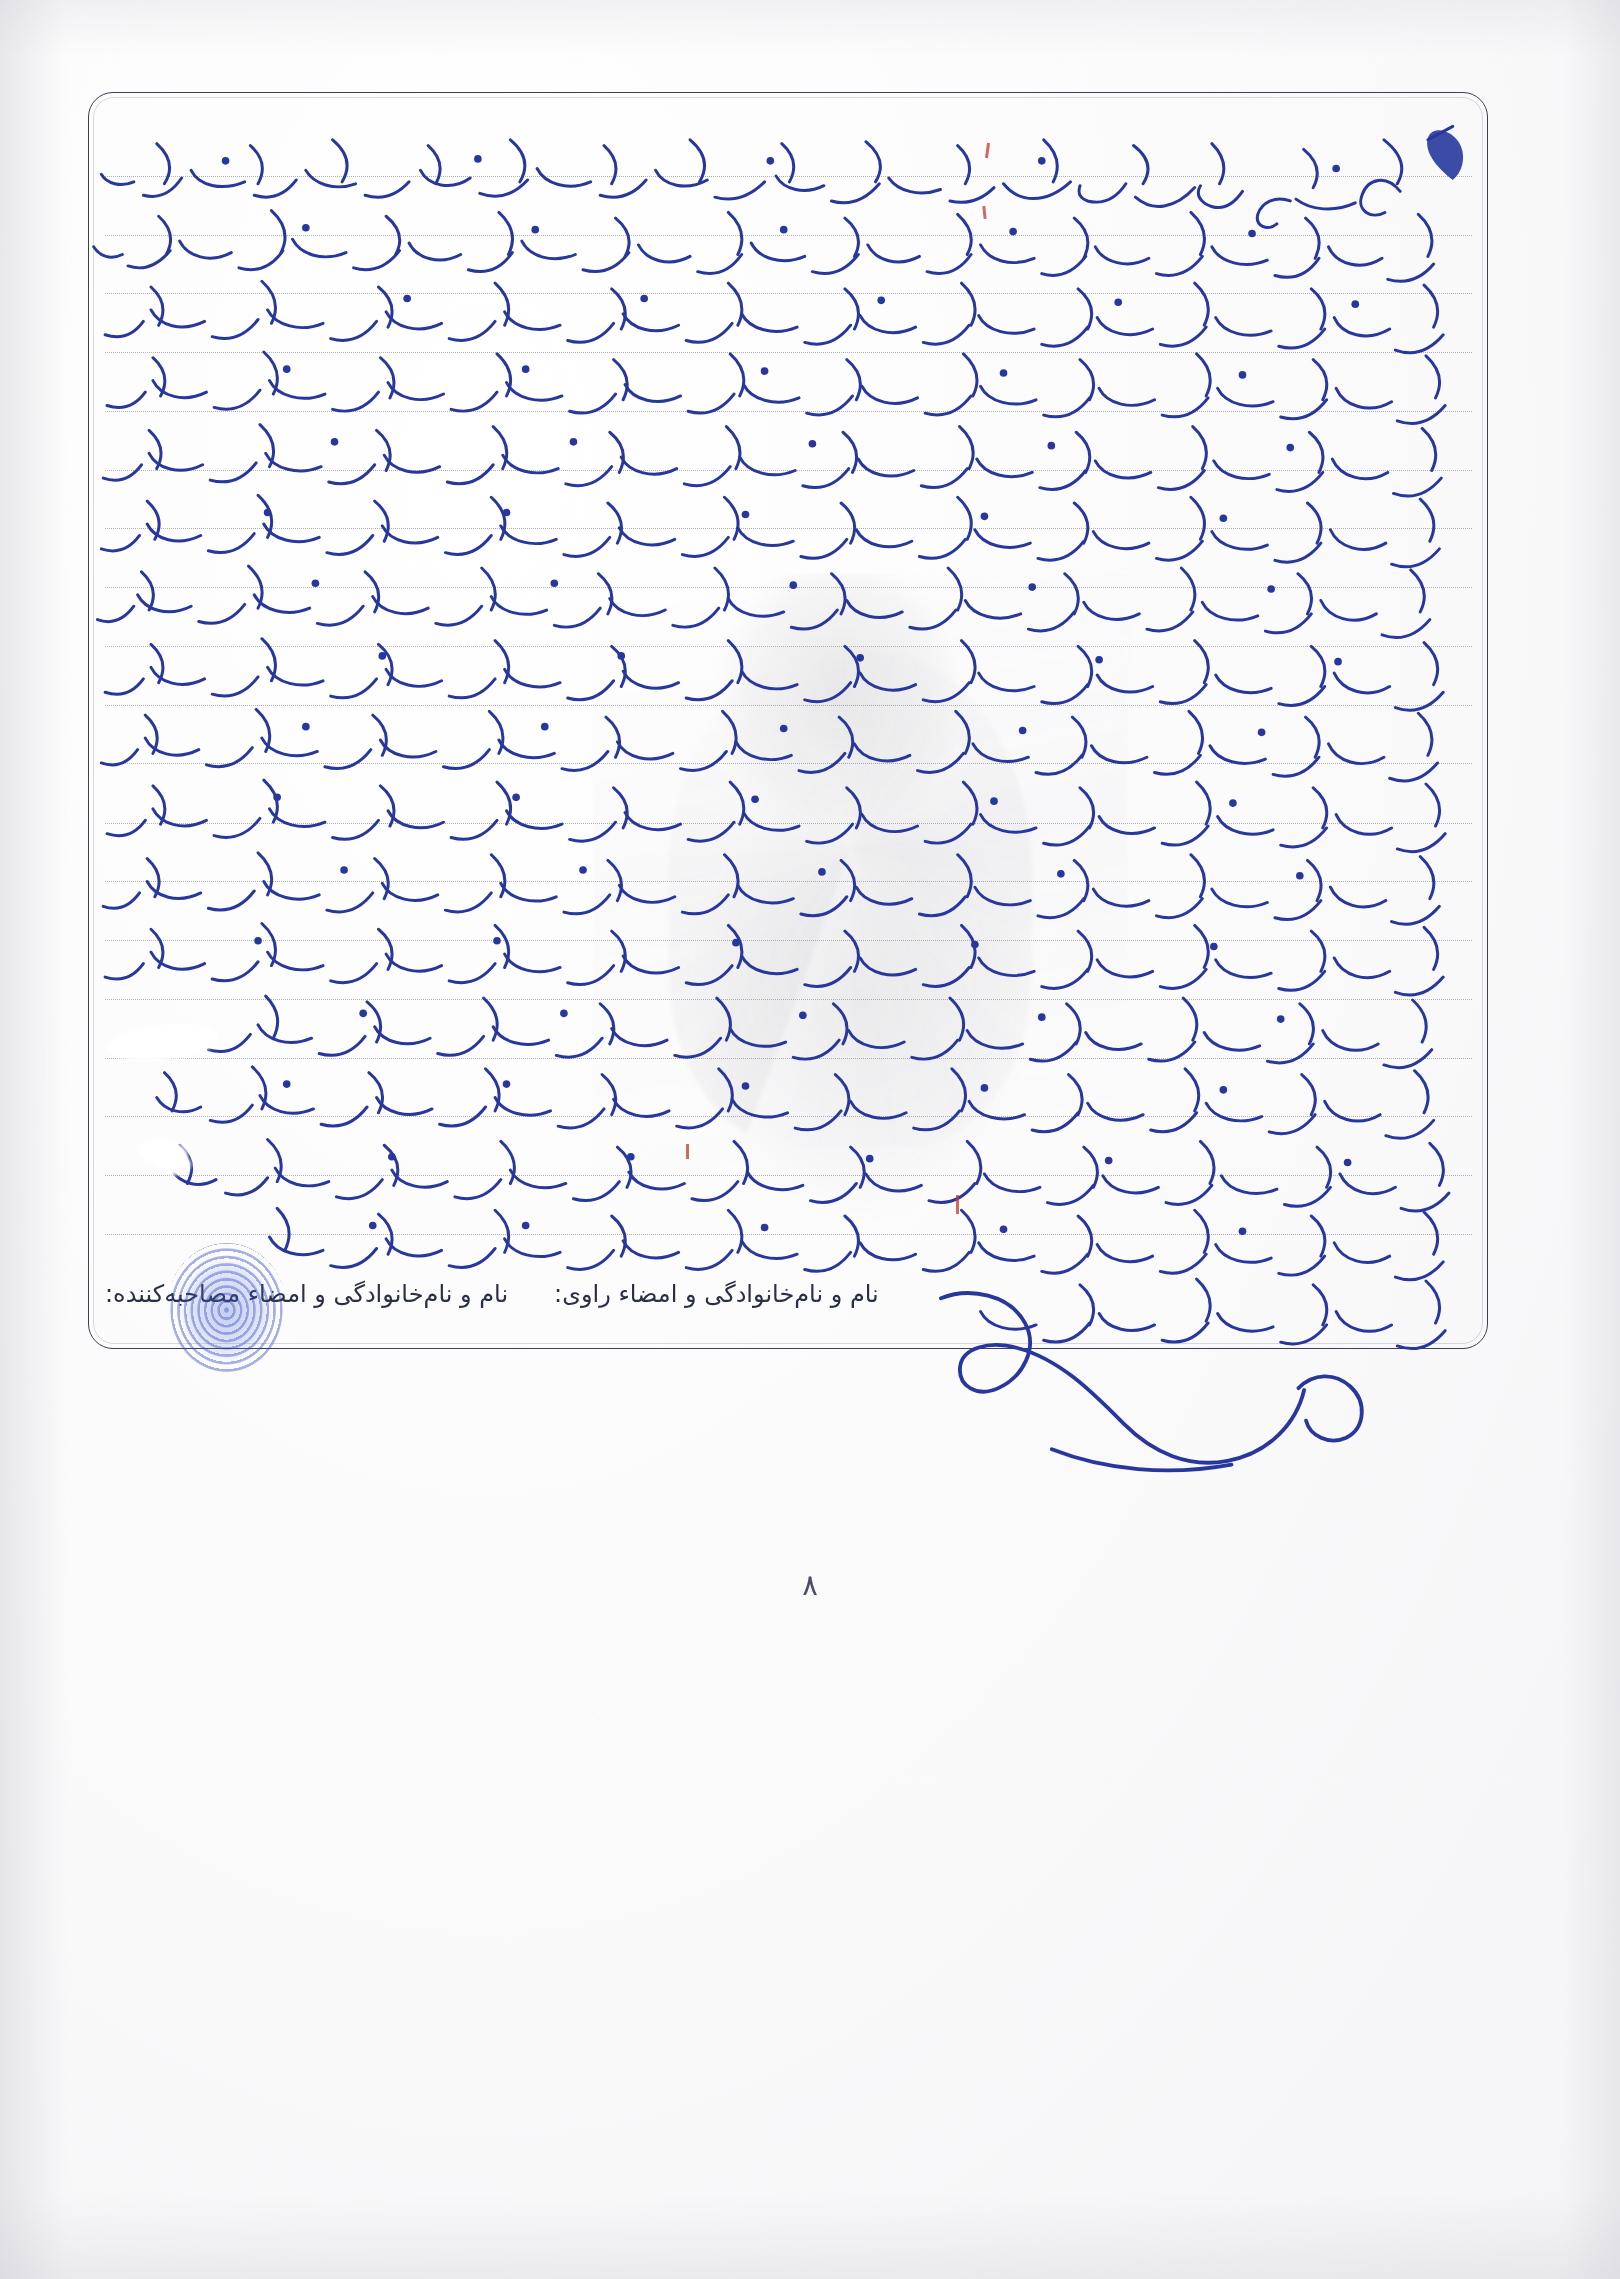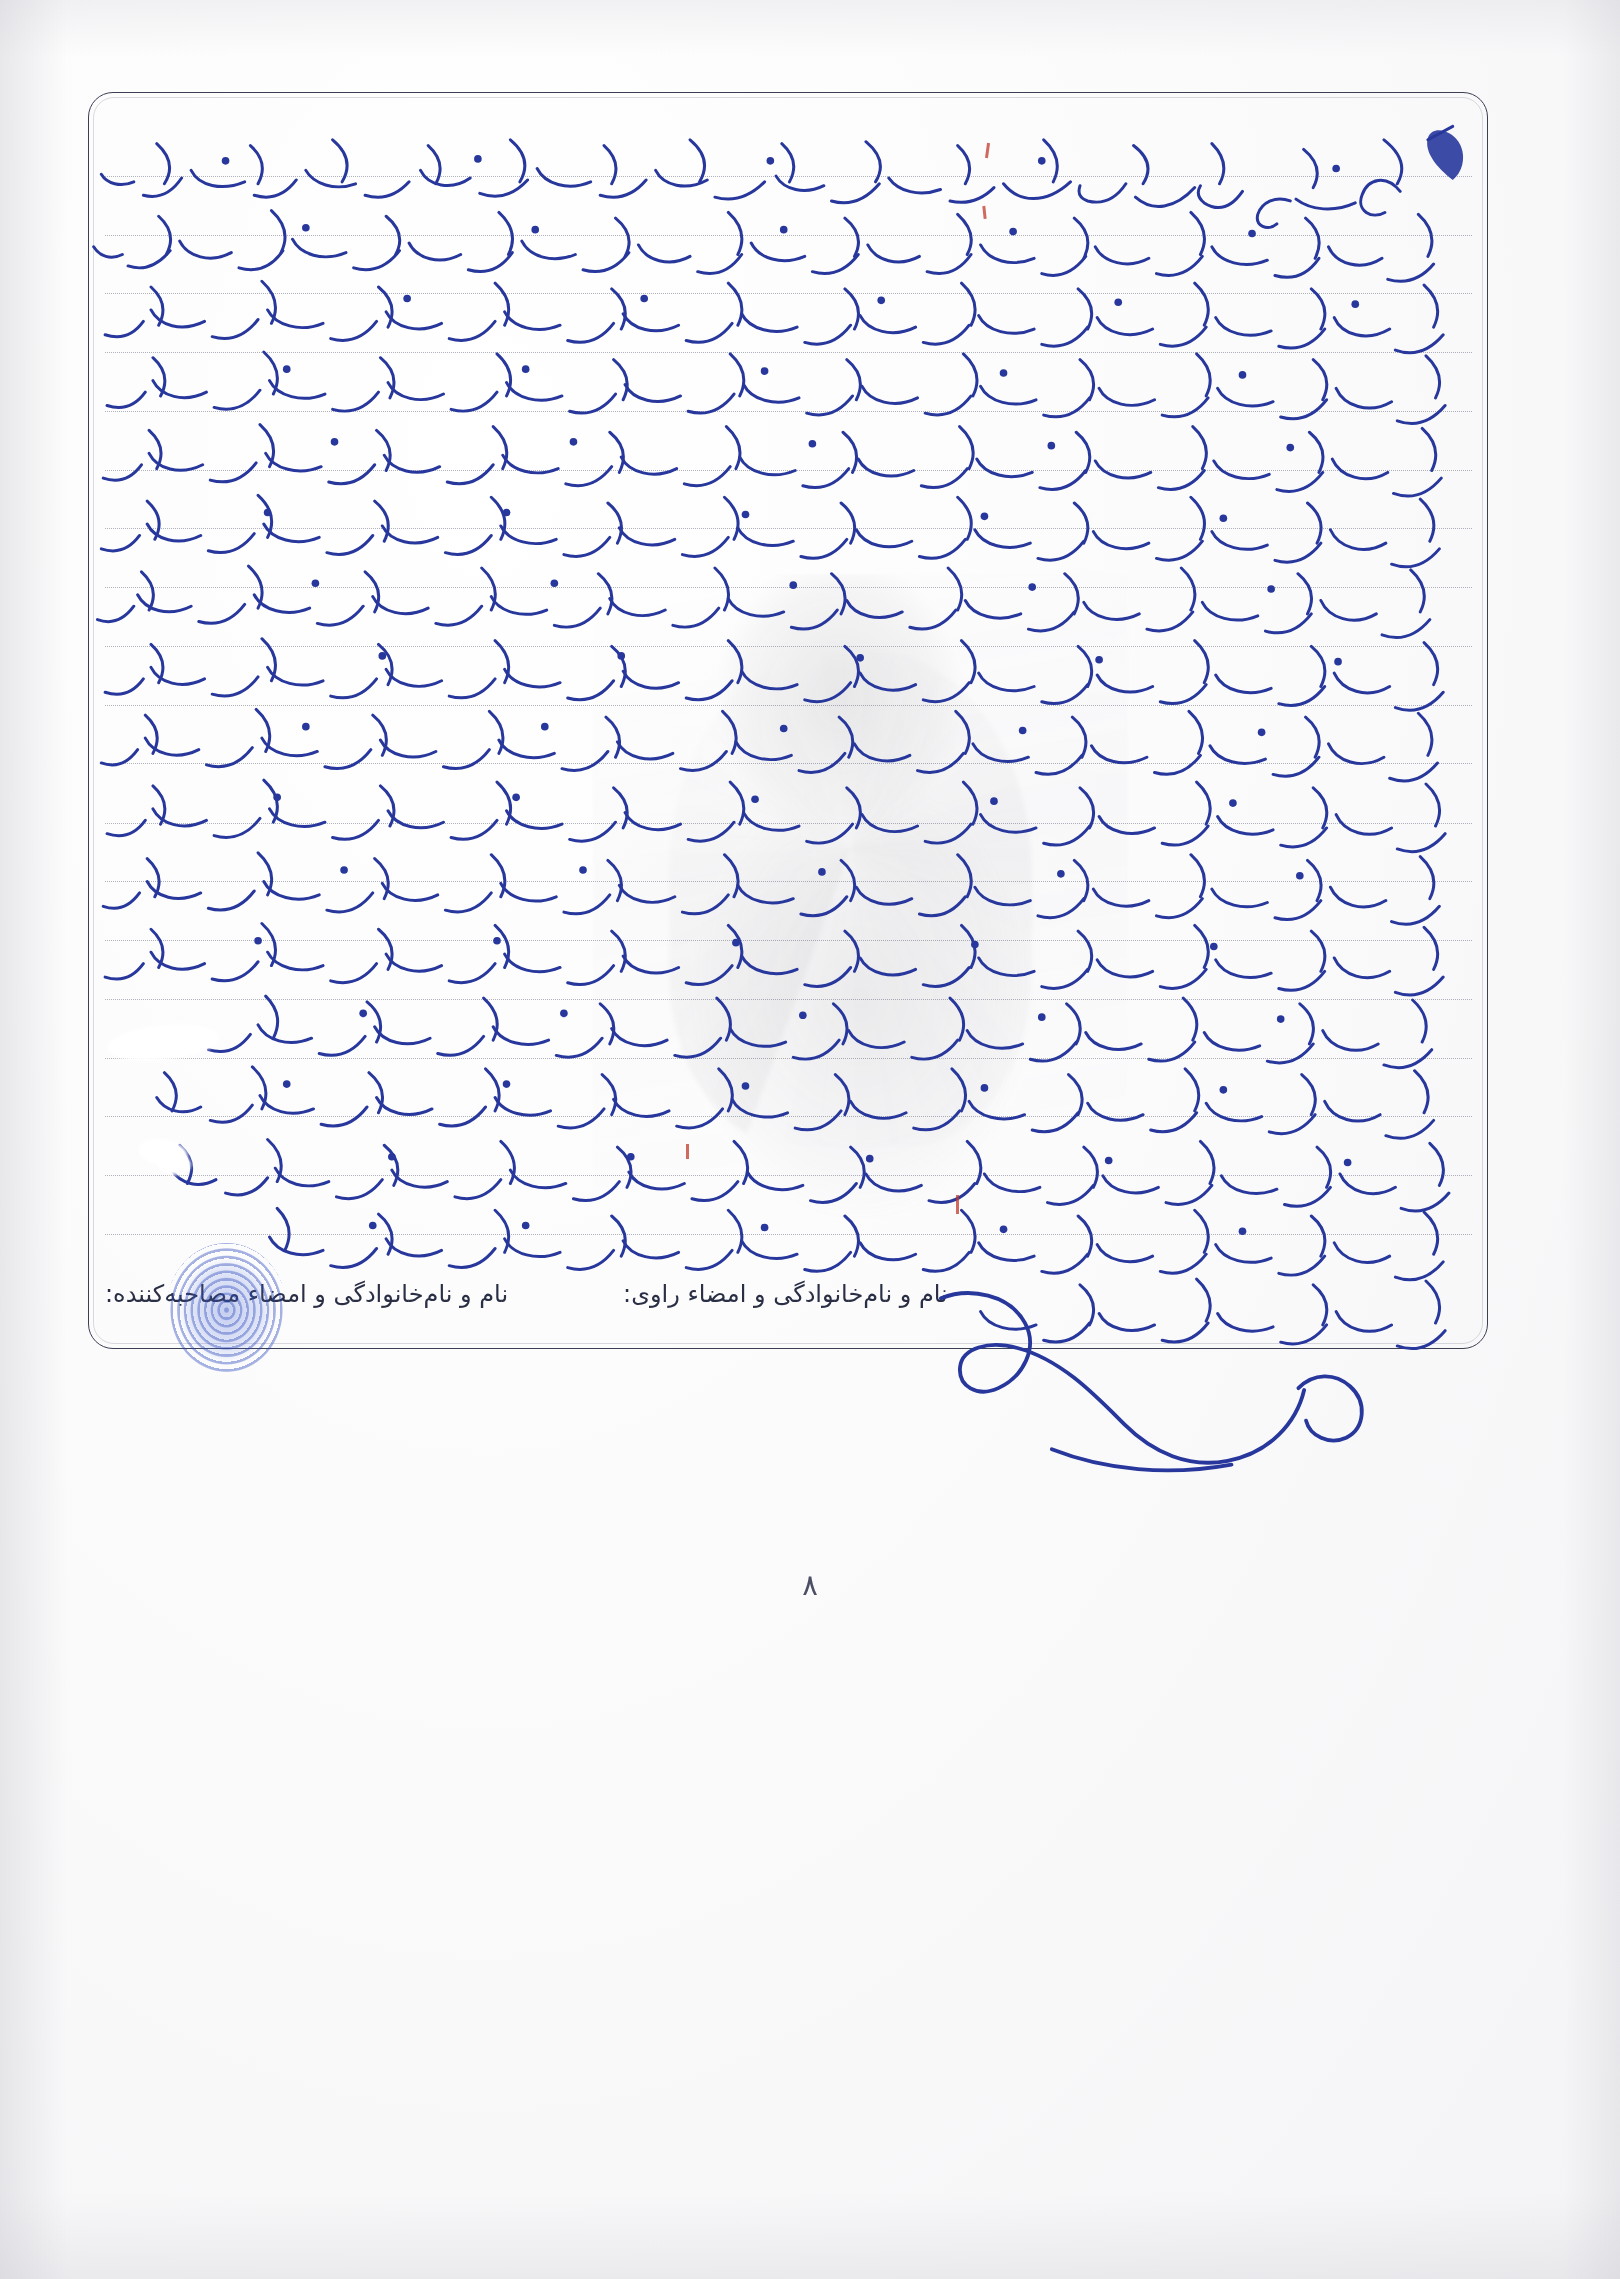--- a/index.html
+++ b/index.html
@@ -124,21 +124,21 @@
   .footer-labels {
     position: absolute;
     left: 105px;
     top: 1271px;
     width: 1367px;
     height: 46px;
     display: flex;
     flex-direction: row-reverse;
     justify-content: flex-start;
     align-items: center;
-    gap: 115px;
+    gap: 46px;
     font-size: 24px;
     color: #2a2f45;
     font-family: "DejaVu Sans", sans-serif;
   }
   .footer-label {
     white-space: nowrap;
   }
 
   
   .signature {

